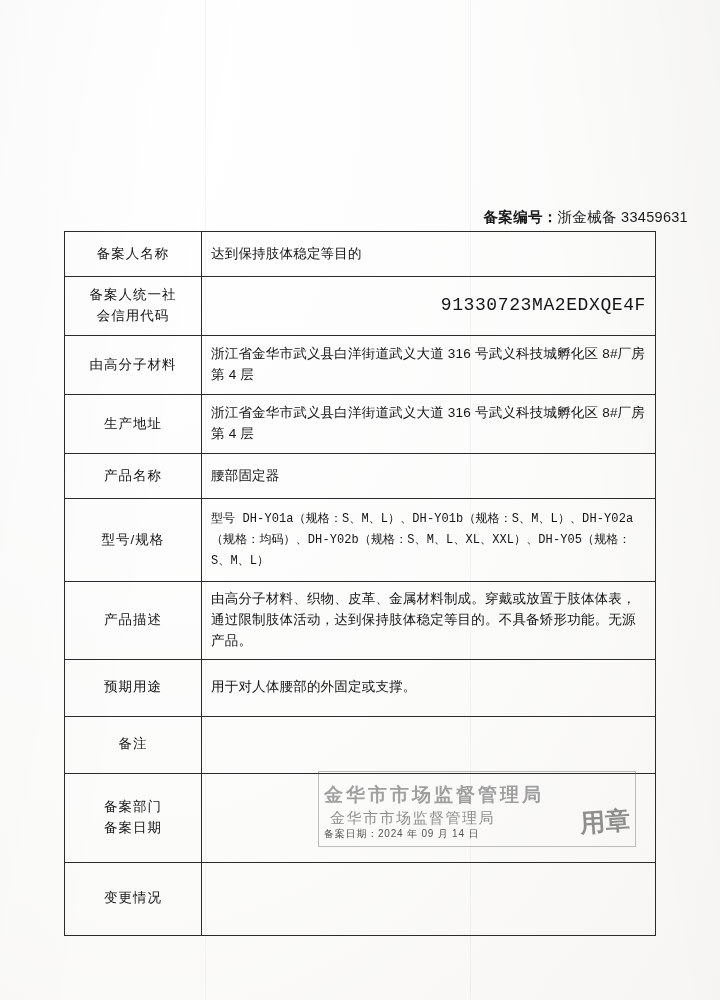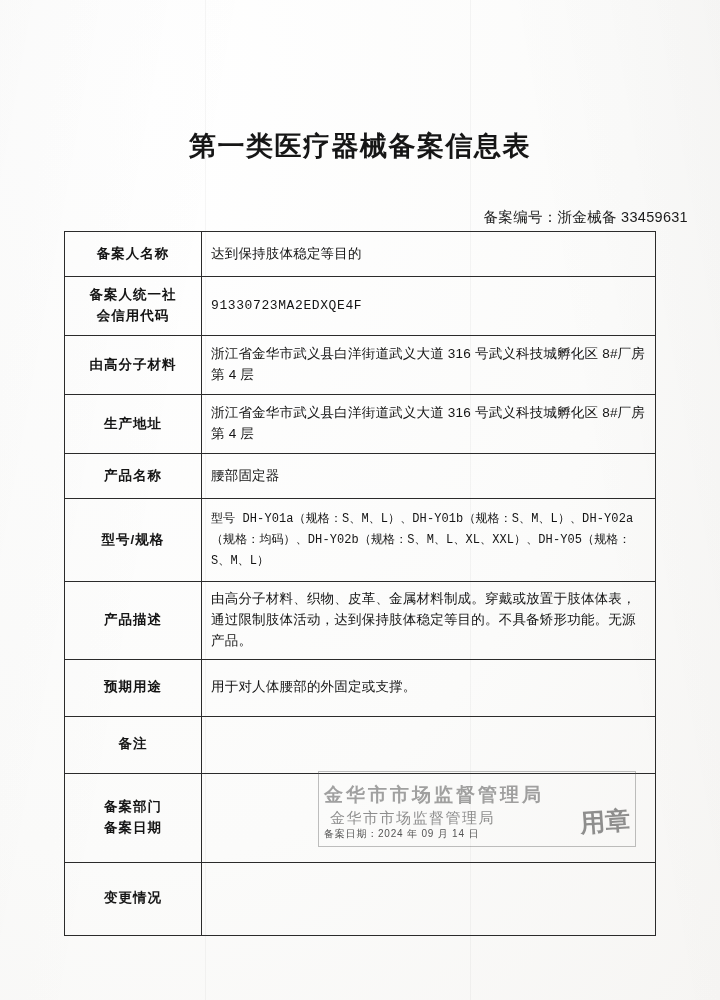--- a/index.html
+++ b/index.html
@@ -45,55 +45,56 @@
   }
   .record-no {
     position: absolute;
     top: 208px;
     right: 32px;
     font-size: 14.5px;
     font-family: "Liberation Sans", sans-serif;
     color: #1b1b1b;
     letter-spacing: 0.3px;
   }
-  .record-no .label { font-weight: normal; }
+  .record-no .label { font-weight: bold; }
   table.form {
     position: absolute;
     top: 231px;
     left: 64px;
     width: 592px;
     border-collapse: collapse;
     table-layout: fixed;
   }
   table.form td {
     border: 1px solid #2b2b2b;
     vertical-align: middle;
     padding: 7px 9px;
     font-size: 13.5px;
     line-height: 1.55;
   }
   td.key {
     width: 118px;
     text-align: center;
     font-family: "Liberation Sans", sans-serif;
-    font-weight: bold;
+    font-weight: normal;
     font-size: 14px;
     letter-spacing: 1px;
     color: #151515;
   }
   td.val {
     font-family: "Liberation Sans", sans-serif;
     font-size: 13.5px;
     color: #141414;
     letter-spacing: 0.2px;
   }
   td.val.mono {
     font-family: "Liberation Mono", monospace;
     letter-spacing: 0.6px;
-    font-size: 13px;
+    font-size: 18px;
+    text-align: right;
   }
   td.val.spec {
     font-family: "Liberation Mono", monospace;
     font-size: 12px;
     line-height: 1.75;
     letter-spacing: 0.1px;
   }
   .r-name td { height: 30px; }
   .r-credit td { height: 44px; }
   .r-addr td { height: 44px; }
@@ -178,21 +179,20 @@
   }
 </style>
 </head>
 <body>
 
 <div class="page">
 
   <div class="fold" style="left:205px"></div>
   <div class="fold" style="left:470px"></div>
 
-  <div class="doc-title">第一类医疗器械备案信息表</div>
 
   <div class="record-no">
     <span class="label">备案编号：</span><span>浙金械备 33459631</span>
   </div>
 
   <table class="form">
     <tbody>
         <tr class="r-name">
       <td class="key">备案人名称</td>
       <td class="val">达到保持肢体稳定等目的</td>

